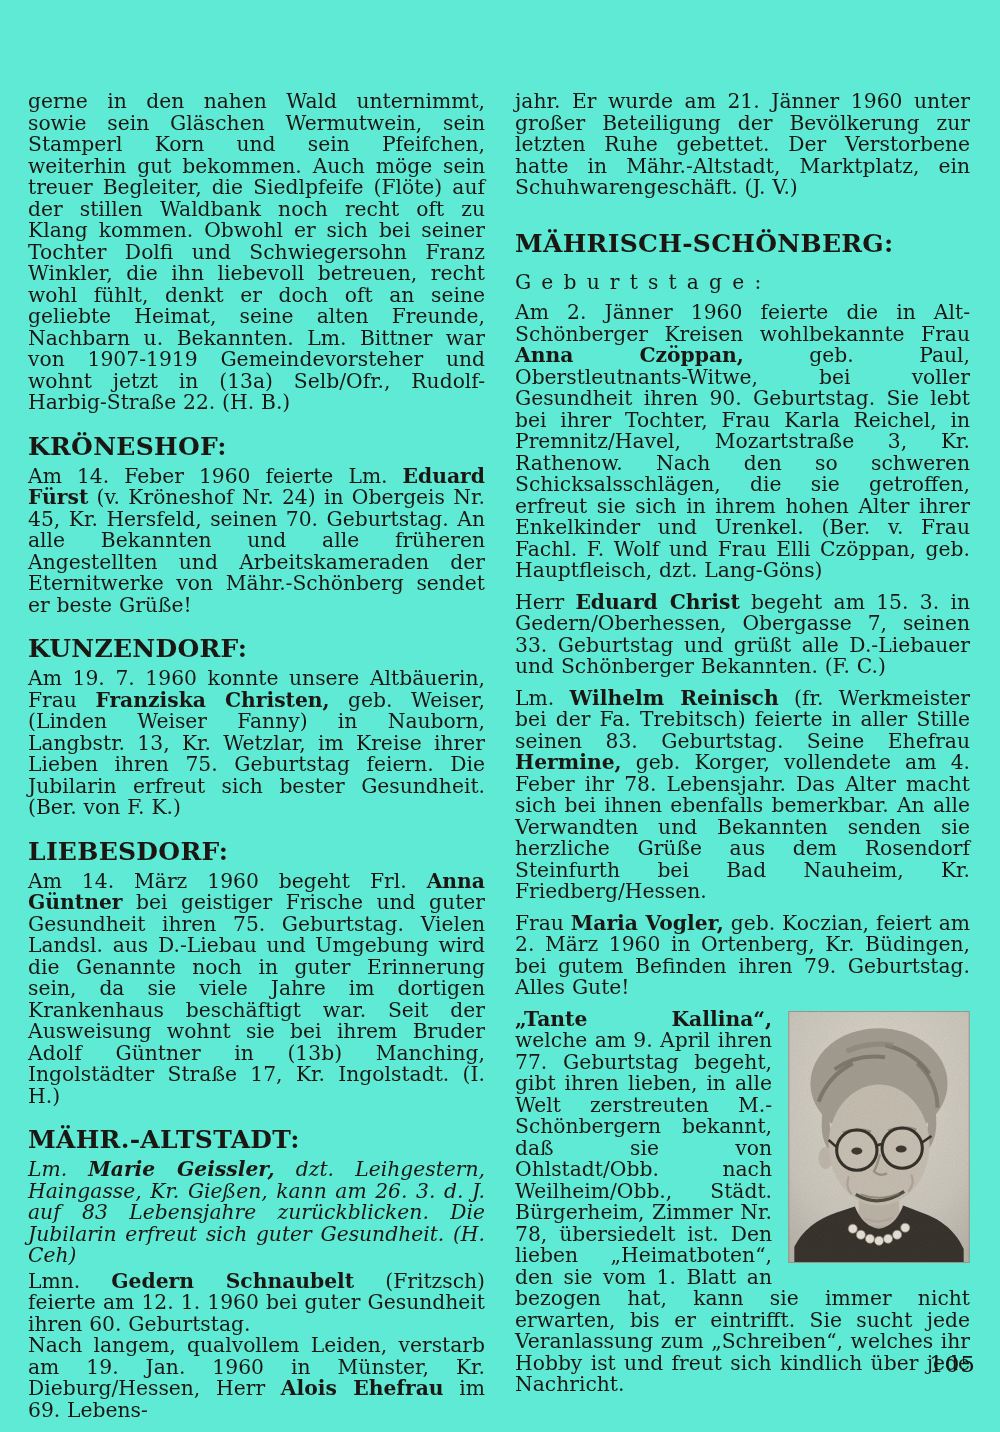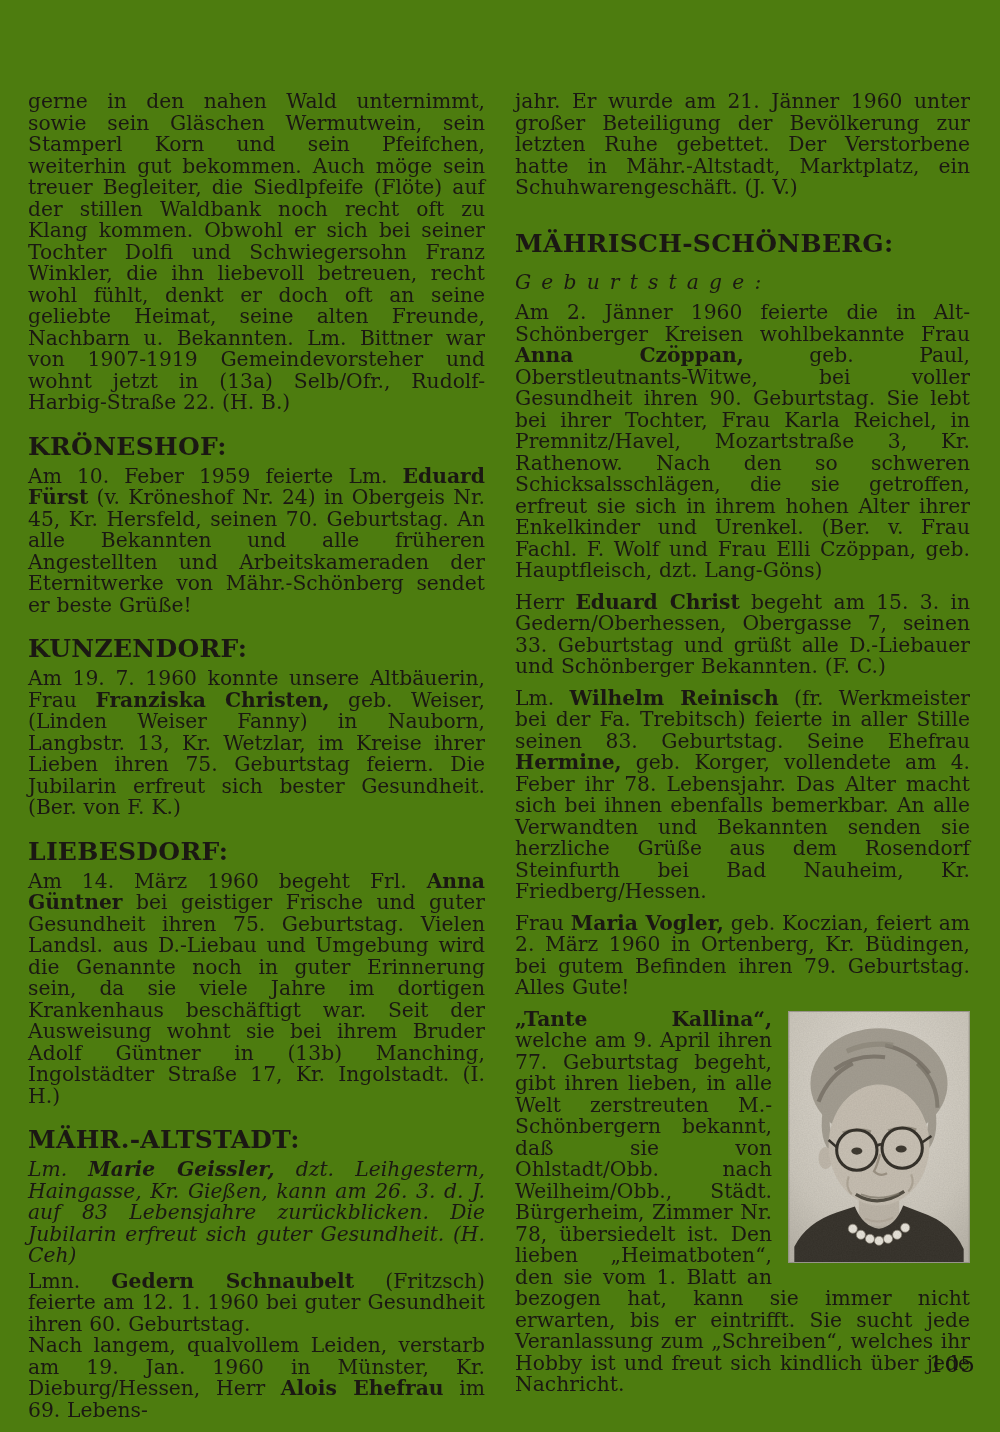--- a/index.html
+++ b/index.html
@@ -1,18 +1,18 @@
 <!DOCTYPE html>
 <html lang="de"><head>
 <meta charset="utf-8">
 <style>
   html,body { margin:0; padding:0; background:#e9e7e2; }
   .page {
     position:relative; width:1000px; height:1432px; margin:0 auto;
-    background:#4d7c0f; color:#1b1813; overflow:hidden;
+    background:#5eead4; color:#1b1813; overflow:hidden;
     font-family:"DejaVu Serif","Liberation Serif",serif;
     box-sizing:border-box; padding:91px 30px 17px 28px;
   }
   .cols { display:flex; gap:30px; }
   .col { box-sizing:border-box; }
   .col-left  { width:457px; }
   .col-right { width:455px; }
   p {
     margin:0 0 10px; font-size:20.3px; line-height:21.5px;
     text-align:justify; hyphens:auto; -webkit-hyphens:auto; word-spacing:0.02em;
@@ -21,21 +21,21 @@
   h2 {
     font-size:25px; line-height:25px; font-weight:bold;
     letter-spacing:0.3px; margin:20px 0 7px;
   }
   .mt32 { margin-top:32px; }
   .mb16 { margin-bottom:16px; }
   .mb4  { margin-bottom:4px;font-style:italic; }
   .mb0  { margin-bottom:0; }
   .sub {
     font-size:20.3px; line-height:21.5px; letter-spacing:0.5em;
-    margin:0 0 9px; white-space:nowrap;font-style:italic;
+    margin:0 0 9px; white-space:nowrap;
   }
   .photo {
     float:right; width:182px; height:252px;
     margin:2px 0 12px 16px; display:block;
   }
   .photo svg { width:100%; height:100%; display:block; }
   .pagenum {
     position:absolute; top:1351px; right:24px;
     font-size:23px; line-height:26px; letter-spacing:1px; color:#171411;
   }
@@ -43,21 +43,21 @@
 </head>
 <body>
 
 <div class="page">
   <div class="cols">
 
     <div class="col col-left">
       <p><span>gerne in den nahen Wald unternimmt, sowie sein Gläschen Wermutwein, sein Stamperl Korn und sein Pfeifchen, weiterhin gut bekommen. Auch möge sein treuer Begleiter, die Siedlpfeife (Flöte) auf der stillen Waldbank noch recht oft zu Klang kommen. Obwohl er sich bei seiner Tochter Dolfi und Schwiegersohn Franz Winkler, die ihn liebevoll betreuen, recht wohl fühlt, denkt er doch oft an seine geliebte Heimat, seine alten Freunde, Nachbarn u. Bekannten. Lm. Bittner war von 1907-1919 Gemeindevorsteher und wohnt jetzt in (13a) Selb/Ofr., Rudolf-Harbig-Straße 22. (H. B.)</span></p>
 
       <h2>KRÖNESHOF:</h2>
-      <p><span>Am 10. Feber 1959 feierte Lm. </span><span class="b">Eduard Fürst</span><span> (v. Kröneshof Nr. 24) in Obergeis Nr. 45, Kr. Hersfeld, seinen 70. Geburtstag. An alle Bekannten und alle früheren Angestellten und Arbeitskameraden der Eternitwerke von Mähr.-Schönberg sendet er beste Grüße!</span></p>
+      <p><span>Am 14. Feber 1960 feierte Lm. </span><span class="b">Eduard Fürst</span><span> (v. Kröneshof Nr. 24) in Obergeis Nr. 45, Kr. Hersfeld, seinen 70. Geburtstag. An alle Bekannten und alle früheren Angestellten und Arbeitskameraden der Eternitwerke von Mähr.-Schönberg sendet er beste Grüße!</span></p>
 
       <h2>KUNZENDORF:</h2>
       <p><span>Am 19. 7. 1960 konnte unsere Altbäuerin, Frau </span><span class="b">Franziska Christen,</span><span> geb. Weiser, (Linden Weiser Fanny) in Nauborn, Langbstr. 13, Kr. Wetzlar, im Kreise ihrer Lieben ihren 75. Geburtstag feiern. Die Jubilarin erfreut sich bester Gesundheit. (Ber. von F. K.)</span></p>
 
       <h2>LIEBESDORF:</h2>
       <p><span>Am 14. März 1960 begeht Frl. </span><span class="b">Anna Güntner</span><span> bei geistiger Frische und guter Gesundheit ihren 75. Geburtstag. Vielen Landsl. aus D.-Liebau und Umgebung wird die Genannte noch in guter Erinnerung sein, da sie viele Jahre im dortigen Krankenhaus beschäftigt war. Seit der Ausweisung wohnt sie bei ihrem Bruder Adolf Güntner in (13b) Manching, Ingolstädter Straße 17, Kr. Ingolstadt. (I. H.)</span></p>
 
       <h2>MÄHR.-ALTSTADT:</h2>
       <p class="mb4"><span>Lm. </span><span class="b">Marie Geissler,</span><span> dzt. Leihgestern, Haingasse, Kr. Gießen, kann am 26. 3. d. J. auf 83 Lebensjahre zurückblicken. Die Jubilarin erfreut sich guter Gesundheit. (H. Ceh)</span></p>
       <p class="mb0"><span>Lmn. </span><span class="b">Gedern Schnaubelt</span><span> (Fritzsch) feierte am 12. 1. 1960 bei guter Gesundheit ihren 60. Geburtstag.</span></p>

